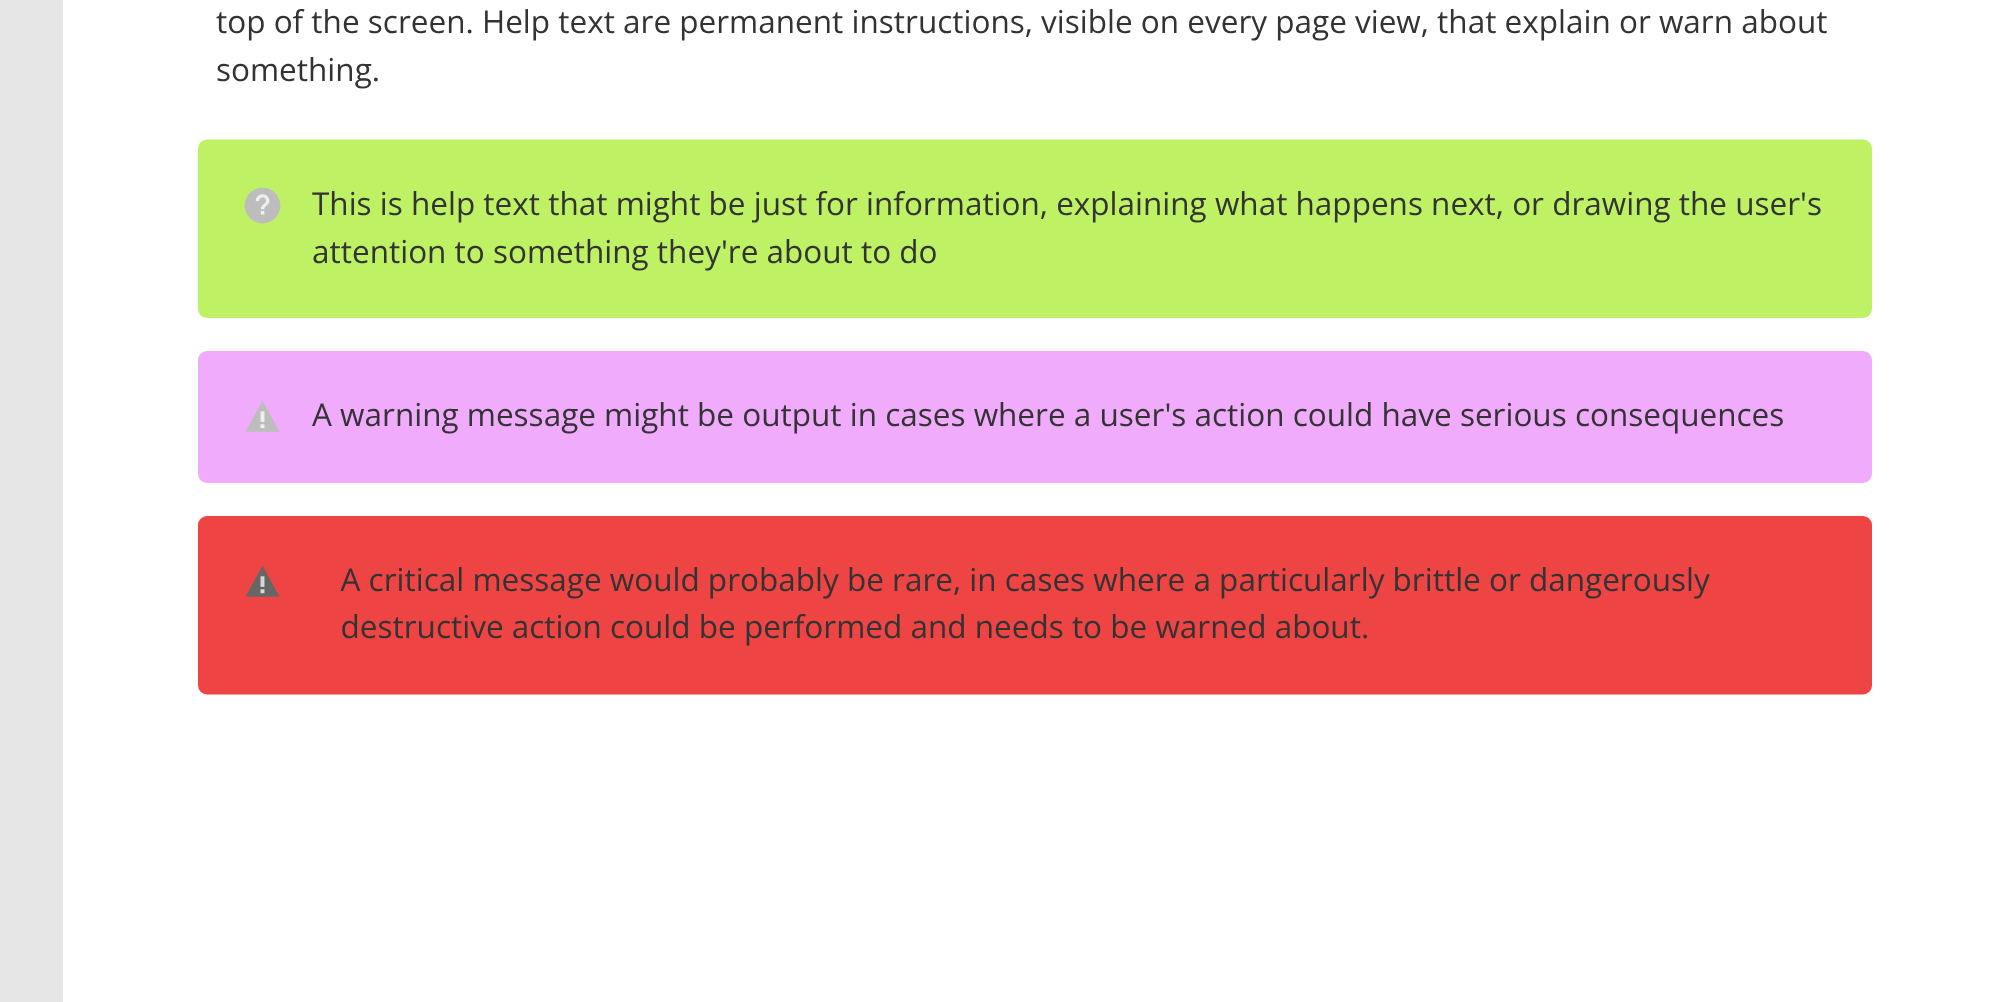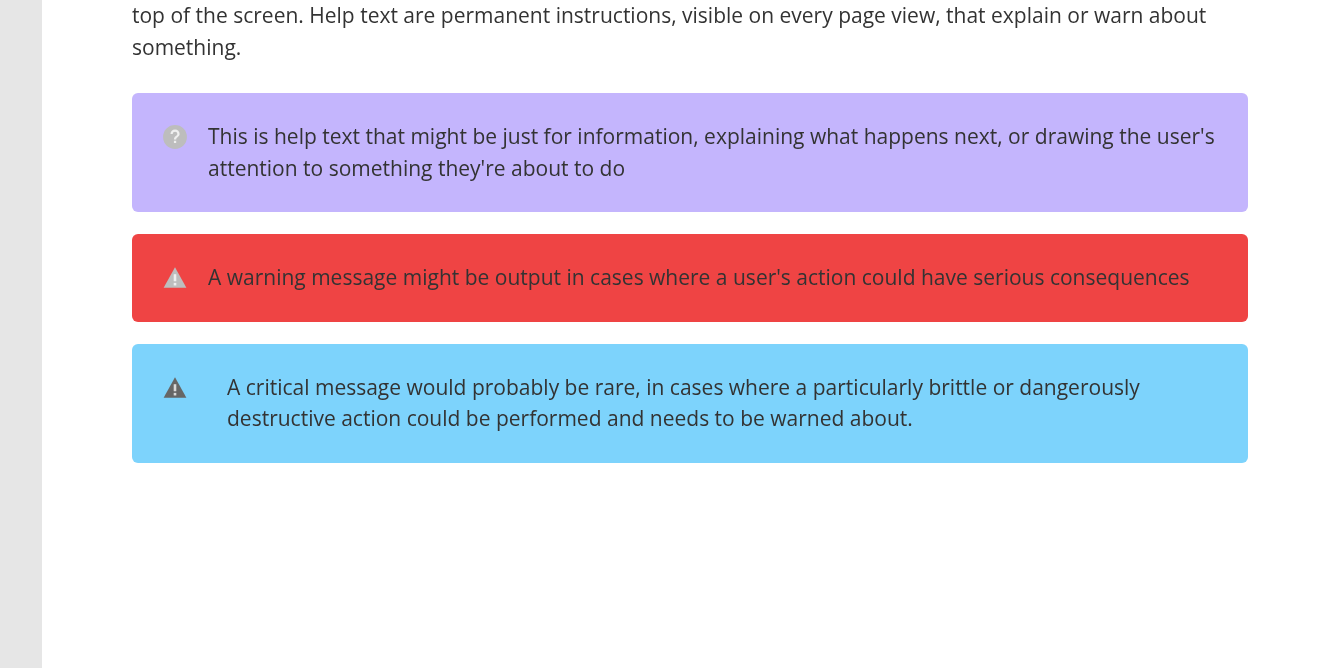--- a/index.html
+++ b/index.html
@@ -17,33 +17,33 @@
     width: 42px; height: 668px;
     background: #e6e6e6;
   }
   .page {
     position: absolute;
     left: 42px; top: 0;
     width: 1296px; height: 668px;
     background: #ffffff;
     padding: 0 90px 50px 90px;
   }
-  .intro { padding-top: 0; margin-bottom: 30px; }
+  .intro { padding-top: 0; margin-bottom: 30px; margin-left: 12px; }
   .intro p { margin: 0; }
   .help-block {
     border-radius: 6px;
     padding: 28px 30px 28px 30px;
     margin-bottom: 22px;
     display: flex;
     align-items: flex-start;
     gap: 20px;
   }
-  .help-info    { background: #c4b5fd; }
-  .help-warning { background: #ef4444; }
-  .help-critical{ background: #7dd3fc; gap: 39px; }
+  .help-info    { background: #bef264; }
+  .help-warning { background: #f0abfc; }
+  .help-critical{ background: #ef4444; gap: 39px; }
   .help-icon {
     flex: 0 0 26px;
     width: 26px;
     height: 26px;
     display: flex;
     align-items: center;
     justify-content: center;
     margin-top: 3px;
   }
   .help-icon svg { width: 26px; height: 26px; display: block; }

